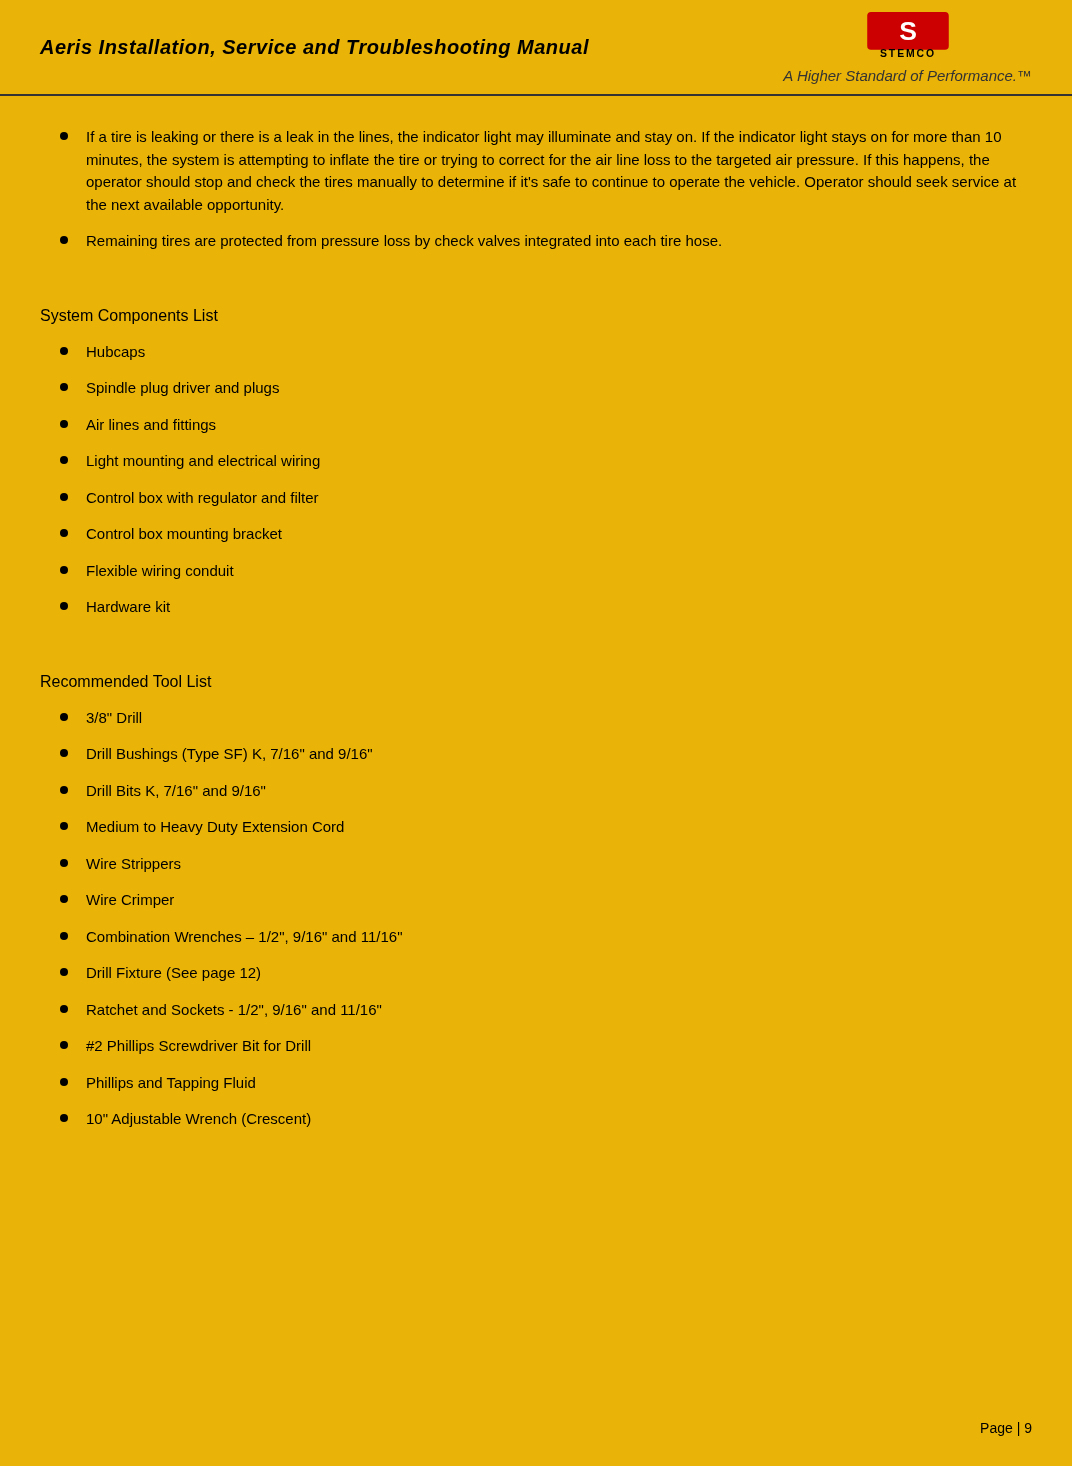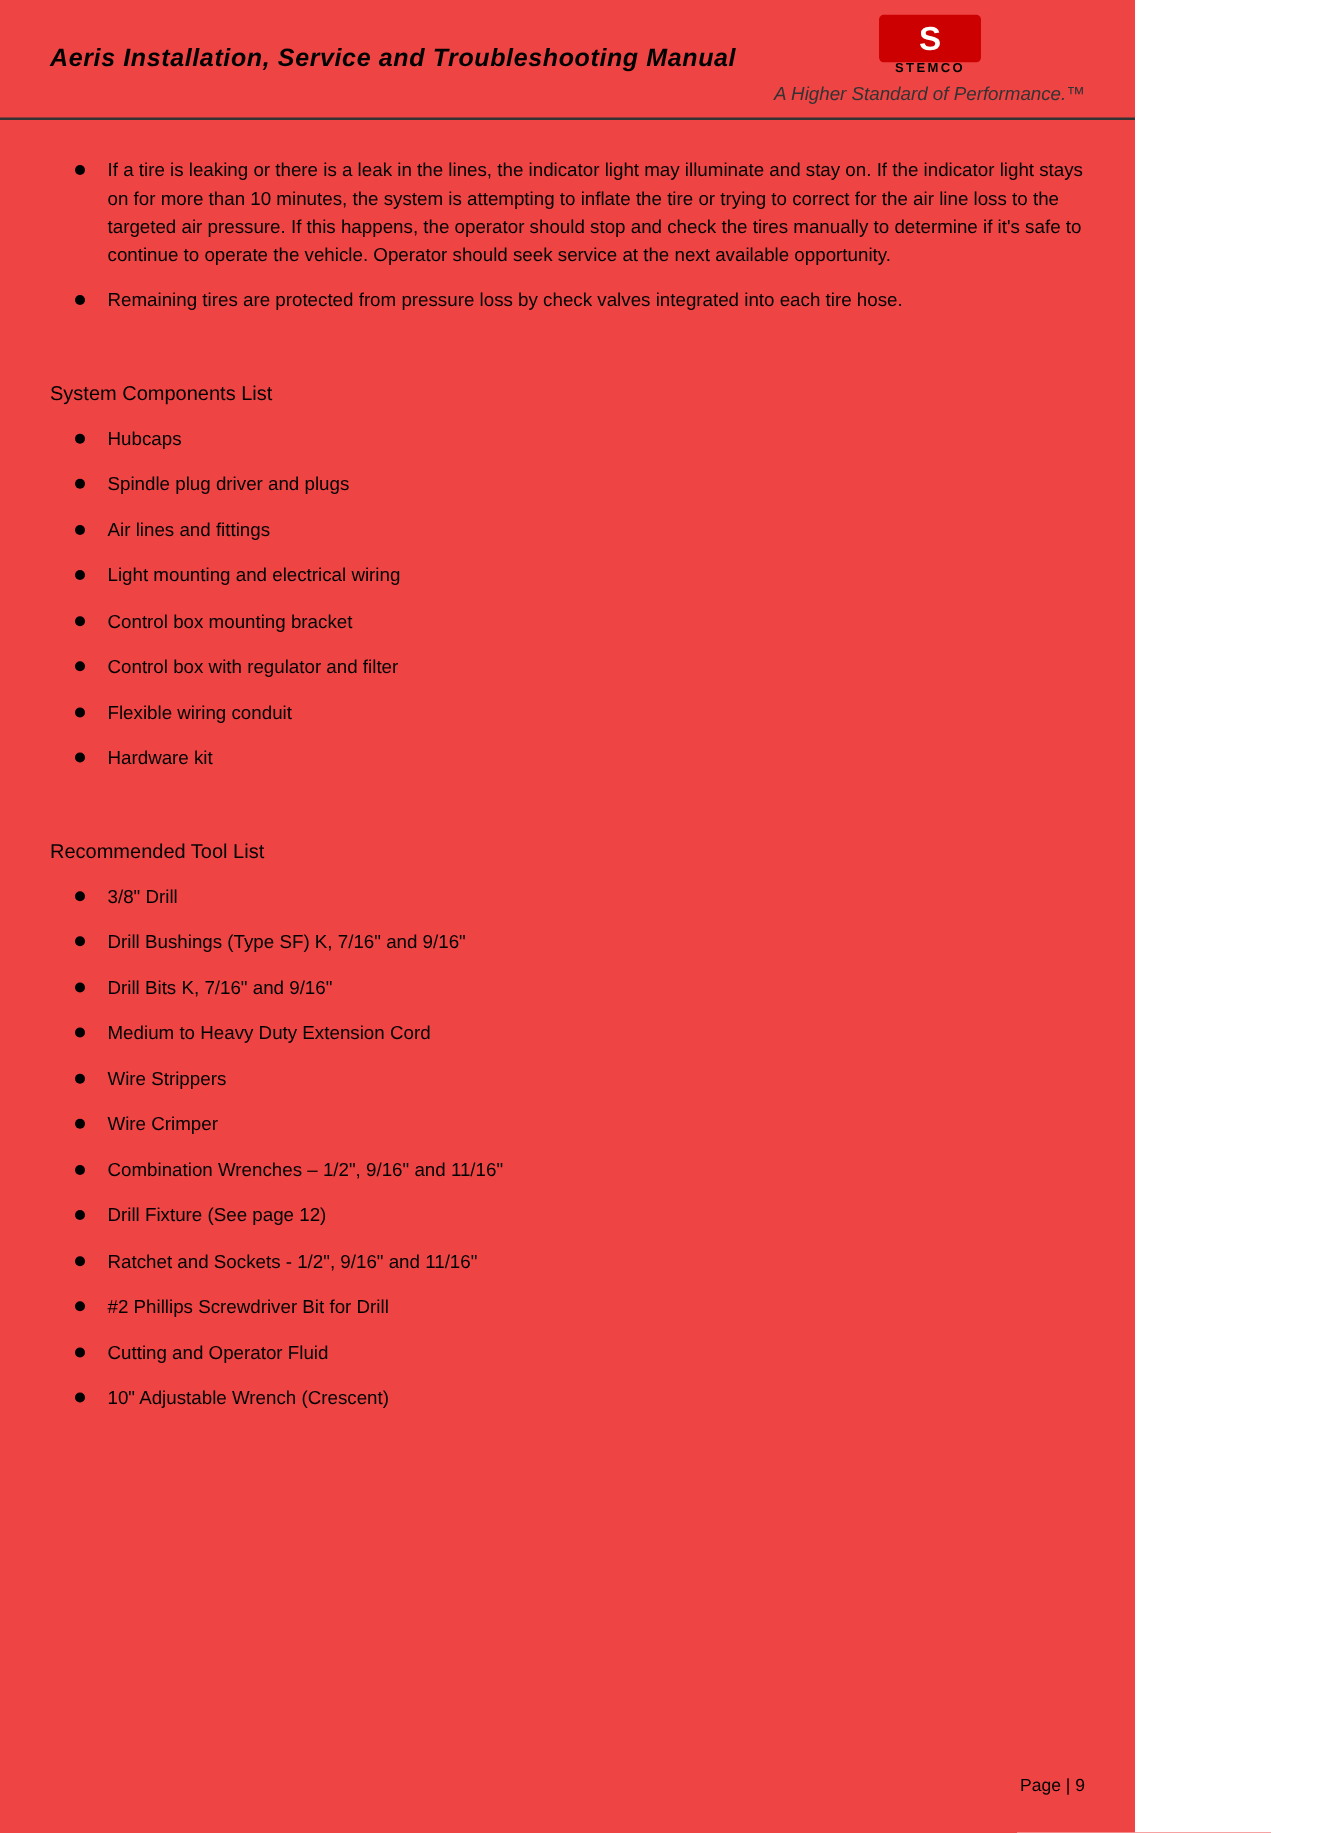--- a/index.html
+++ b/index.html
@@ -10,25 +10,25 @@
 
     body {
       font-family: Arial, sans-serif;
       background: #ffffff;
       width: 1072px;
       min-height: 1466px;
       position: relative;
     }
 
     .page {
-      width: 908px;
+      width: 1072px;
       min-height: 1466px;
       padding: 0;
       position: relative;
-      background: #ef4444;
+      background: #eab308;
     }
 
     
     .header {
       display: flex;
       align-items: center;
       justify-content: space-between;
       border-bottom: 2px solid #333;
       padding: 10px 40px 10px 40px;
       margin-bottom: 30px;
@@ -167,25 +167,25 @@
       <div class="bullet-item">
         <div class="bullet-dot"></div>
         <span class="bullet-text">Air lines and fittings</span>
       </div>
       <div class="bullet-item">
         <div class="bullet-dot"></div>
         <span class="bullet-text">Light mounting and electrical wiring</span>
       </div>
       <div class="bullet-item">
         <div class="bullet-dot"></div>
+        <span class="bullet-text">Control box with regulator and filter</span>
+      </div>
+      <div class="bullet-item">
+        <div class="bullet-dot"></div>
         <span class="bullet-text">Control box mounting bracket</span>
-      </div>
-      <div class="bullet-item">
-        <div class="bullet-dot"></div>
-        <span class="bullet-text">Control box with regulator and filter</span>
       </div>
       <div class="bullet-item">
         <div class="bullet-dot"></div>
         <span class="bullet-text">Flexible wiring conduit</span>
       </div>
       <div class="bullet-item">
         <div class="bullet-dot"></div>
         <span class="bullet-text">Hardware kit</span>
       </div>
     </div>
@@ -230,21 +230,21 @@
       <div class="bullet-item">
         <div class="bullet-dot"></div>
         <span class="bullet-text">Ratchet and Sockets -  1/2", 9/16" and 11/16"</span>
       </div>
       <div class="bullet-item">
         <div class="bullet-dot"></div>
         <span class="bullet-text">#2 Phillips Screwdriver Bit for Drill</span>
       </div>
       <div class="bullet-item">
         <div class="bullet-dot"></div>
-        <span class="bullet-text">Cutting and Operator Fluid</span>
+        <span class="bullet-text">Phillips and Tapping Fluid</span>
       </div>
       <div class="bullet-item">
         <div class="bullet-dot"></div>
         <span class="bullet-text">  10" Adjustable Wrench (Crescent)</span>
       </div>
     </div>
 
   </div>
 
   <div class="page-footer">

